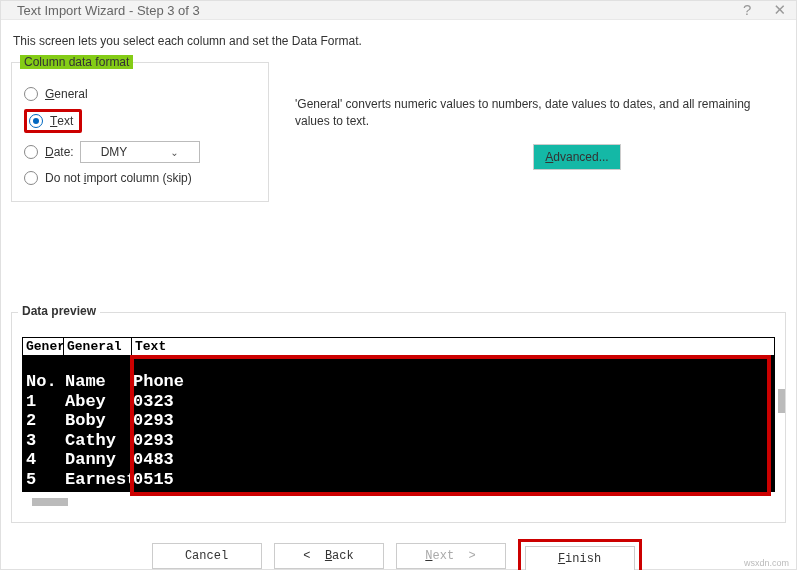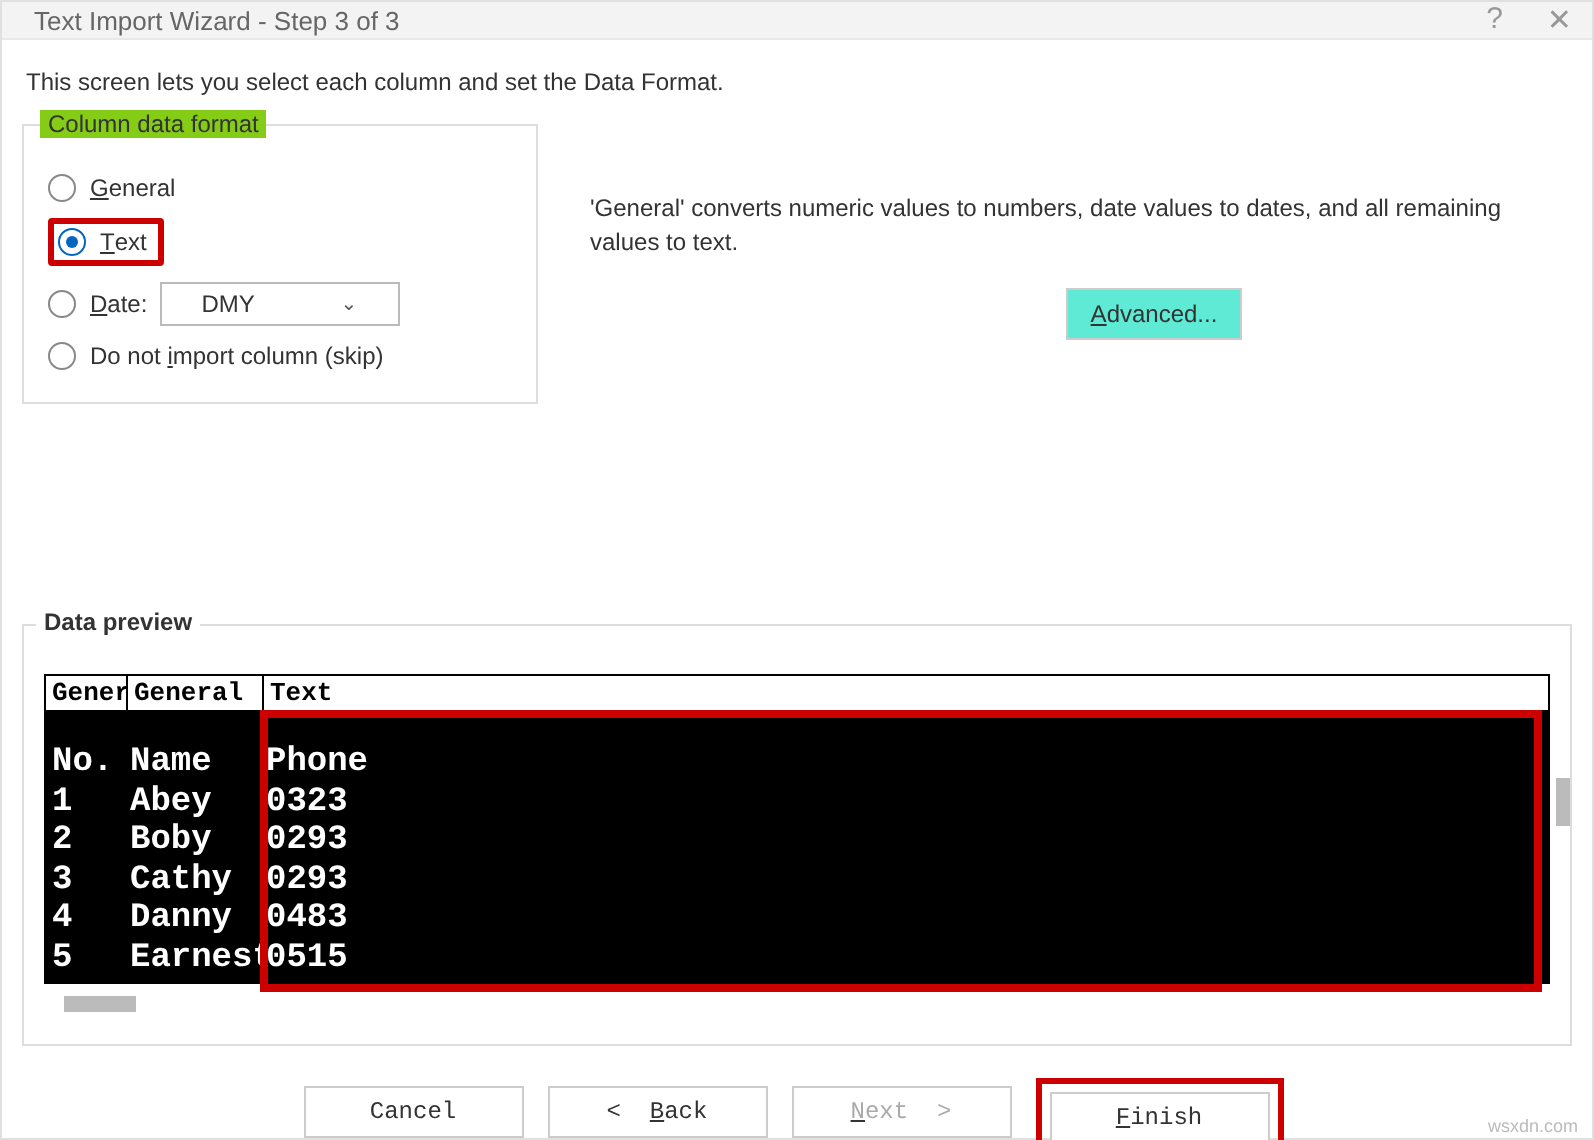--- a/index.html
+++ b/index.html
@@ -130,21 +130,21 @@
       color: #333;
       font-size: 12px;
       line-height: 1.4;
     }
     .advanced-btn {
       margin-top: 14px;
       margin-left: 238px;
       width: 88px;
       height: 26px;
       border: 1px solid #ccc;
-      background: #5eead4;
+      background: #14b8a6;
       font-size: 12px;
       color: #333;
       display: inline-flex;
       align-items: center;
       justify-content: center;
       cursor: pointer;
     }
     .preview-fieldset {
       border: 1px solid #ddd;
       margin-top: 110px;

